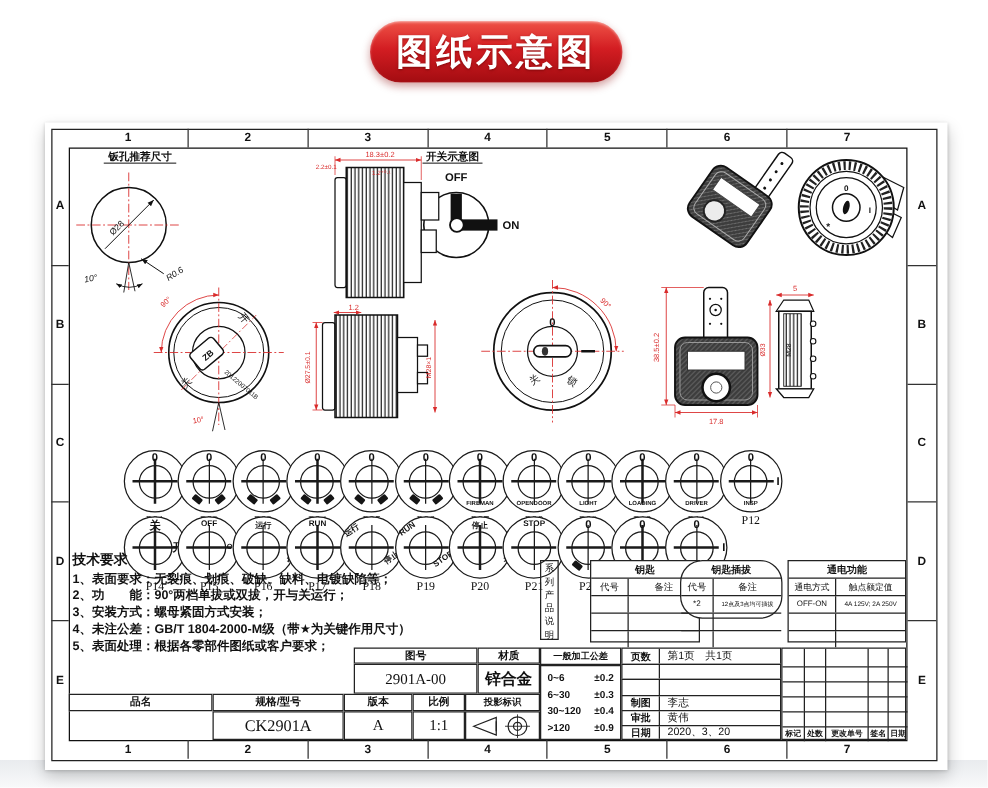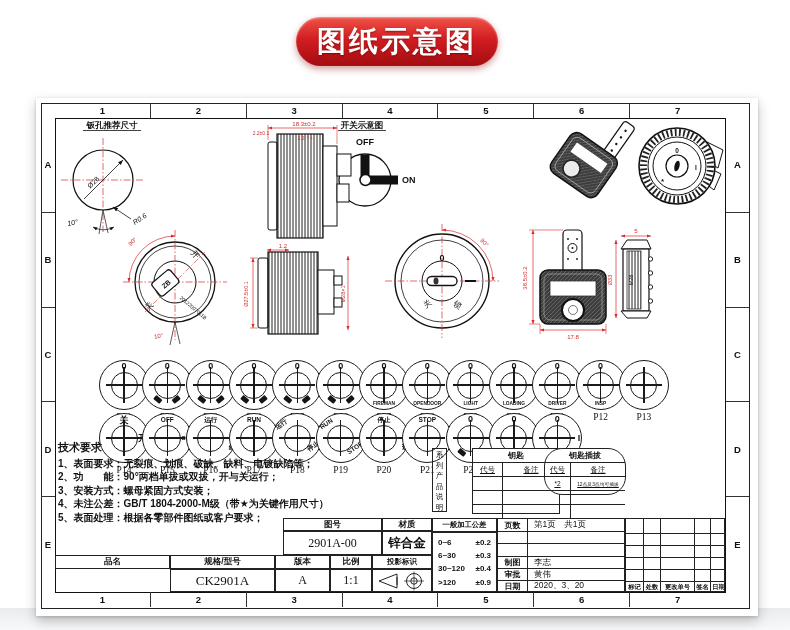--- a/index.html
+++ b/index.html
@@ -58,21 +58,21 @@
   
   .series{position:absolute;left:396px;top:348px;width:293px;height:70px;}
   .sideLbl{position:absolute;left:0;top:2px;width:15px;height:64px;border:1px solid #222;
        font-size:7.5px;line-height:10.6px;text-align:center;padding-top:1px;box-sizing:border-box;}
   .stbl{position:absolute;top:2px;border:1px solid #222;box-sizing:border-box;background:#fff;}
   .st-title{height:13px;border-bottom:1px solid #222;display:flex;align-items:center;justify-content:center;
        font-size:8px;font-weight:700;}
   .st-row{height:13px;border-bottom:1px solid #222;display:flex;}
   .st-row:last-child{border-bottom:none;}
   .st-c{display:flex;align-items:center;justify-content:center;font-size:7.5px;border-right:1px solid #222;
-       box-sizing:border-box;overflow:hidden;text-decoration:underline;}
+       box-sizing:border-box;overflow:hidden;}
   .st-c:last-child{border-right:none;}
   
   .tb{position:absolute;left:19px;top:420px;width:670px;height:74px;}
   .cell{position:absolute;border:1px solid #222;box-sizing:border-box;display:flex;
        align-items:center;justify-content:center;background:#fff;overflow:hidden;}
   .hdr{font-size:8.5px;font-weight:600;}
   .company{flex-direction:column;justify-content:center;}
   .logoline{display:flex;align-items:center;gap:3px;}
   .logo{font-size:13px;font-weight:900;font-style:italic;color:#16359d;letter-spacing:-0.5px;}
   .logo-mark{width:7px;height:9px;background:#cf1a1d;transform:skewX(-22deg);}
@@ -473,26 +473,20 @@
       </div>
       <div class="pos" style="left: 520.63px; top: 242px;">
         <div class="pi"></div>
         <div class="bh"></div>
         <div class="bv"></div>
         <span class="pt">0</span>
         <span class="pr">I</span>
         <span class="pb">INSP</span>
         <div class="plab">P12</div>
       </div>
-      <div class="pos" style="left: 563.96px; top: 242px;">
-        <div class="pi"></div>
-        <div class="bh"></div>
-        <div class="bv"></div>
-        <div class="plab">P13</div>
-      </div>
       <div class="pos" style="left: 44px; top: 295px;">
         <div class="pi"></div>
         <div class="bh"></div>
         <div class="bv"></div>
         <span class="pt">关</span>
         <span class="pr">开</span>
         <div class="plab">P14</div>
       </div>
       <div class="pos" style="left: 87.33px; top: 295px;">
         <div class="pi"></div>
@@ -629,20 +623,39 @@
       <div class="st-row">
           <div class="st-c" style="width:26px;"></div>
           <div class="st-c" style="flex:1;"></div>
         </div>
       <div class="st-row">
           <div class="st-c" style="width:26px;"></div>
           <div class="st-c" style="flex:1;"></div>
         </div>
     </div>
 
+    <div class="stbl" style="left:198px;width:95px;height:66px;">
+      <div class="st-title">通电功能</div>
+      <div class="st-row">
+        <div class="st-c" style="width:38px;font-size:7px;">通电方式</div>
+        <div class="st-c" style="flex:1;font-size:7px;">触点额定值</div>
+      </div>
+      <div class="st-row">
+        <div class="st-c" style="width:38px;font-size:6.3px;">OFF-ON</div>
+        <div class="st-c" style="flex:1;font-size:5.2px;">4A 125V; 2A 250V</div>
+      </div>
+      <div class="st-row">
+          <div class="st-c" style="width:38px;"></div>
+          <div class="st-c" style="flex:1;"></div>
+        </div>
+      <div class="st-row">
+          <div class="st-c" style="width:38px;"></div>
+          <div class="st-c" style="flex:1;"></div>
+        </div>
+    </div>
   </div>
 
   <div class="tb">
     <div class="cell hdr" style="left:228px;top:0;width:99px;height:13px;">图号</div>
     <div class="cell serifv" style="left:228px;top:13px;width:99px;height:24px;font-size:12px;">2901A-00</div>
     <div class="cell hdr" style="left:327px;top:0;width:50px;height:13px;">材质</div>
     <div class="cell" style="left:327px;top:13px;width:50px;height:24px;font-size:12.5px;font-weight:600;">锌合金</div>
 
     <div class="cell hdr" style="left:0;top:37px;width:115px;height:14px;">品名</div>
     <div class="cell hdr" style="left:115px;top:37px;width:105px;height:14px;">规格/型号</div>

